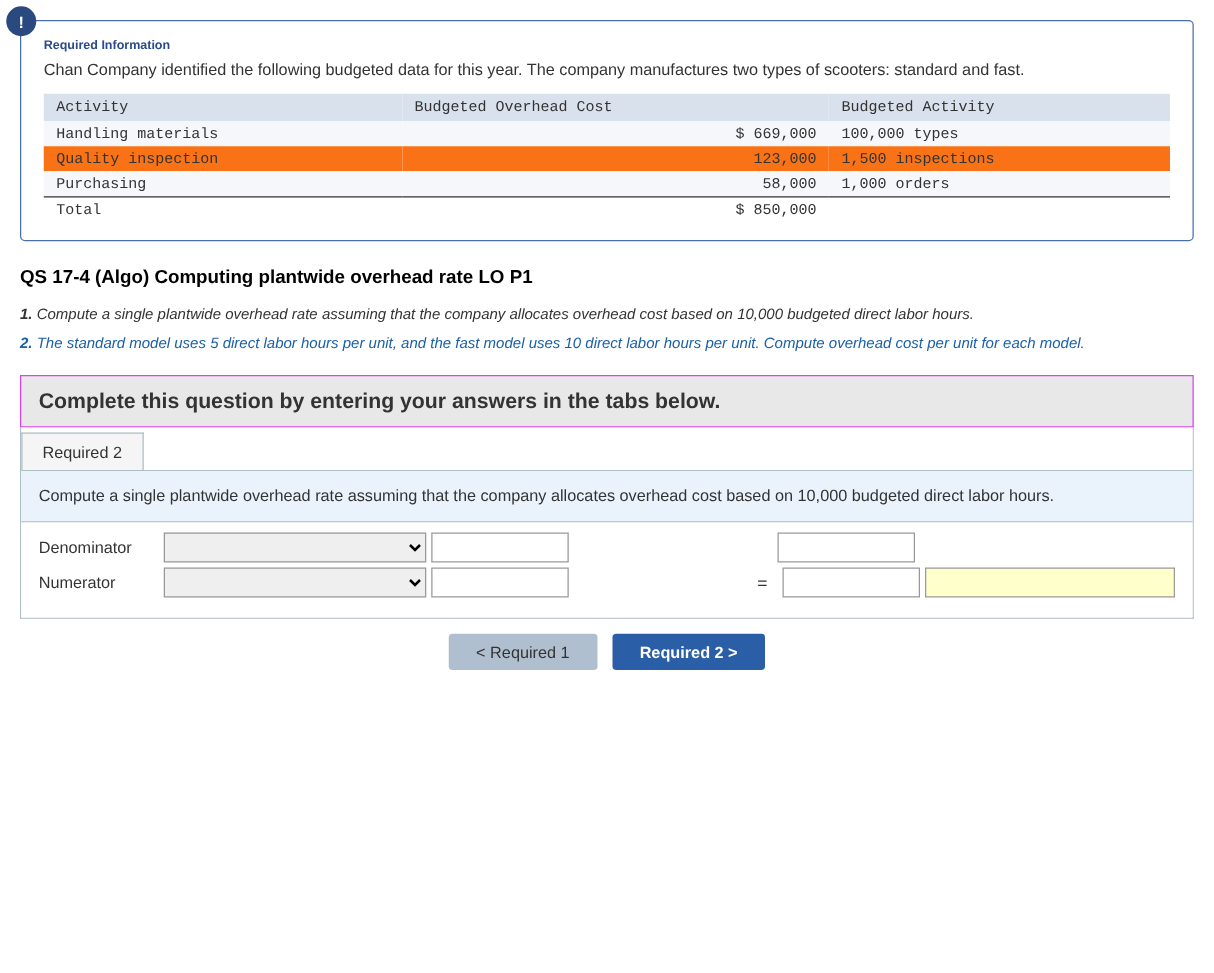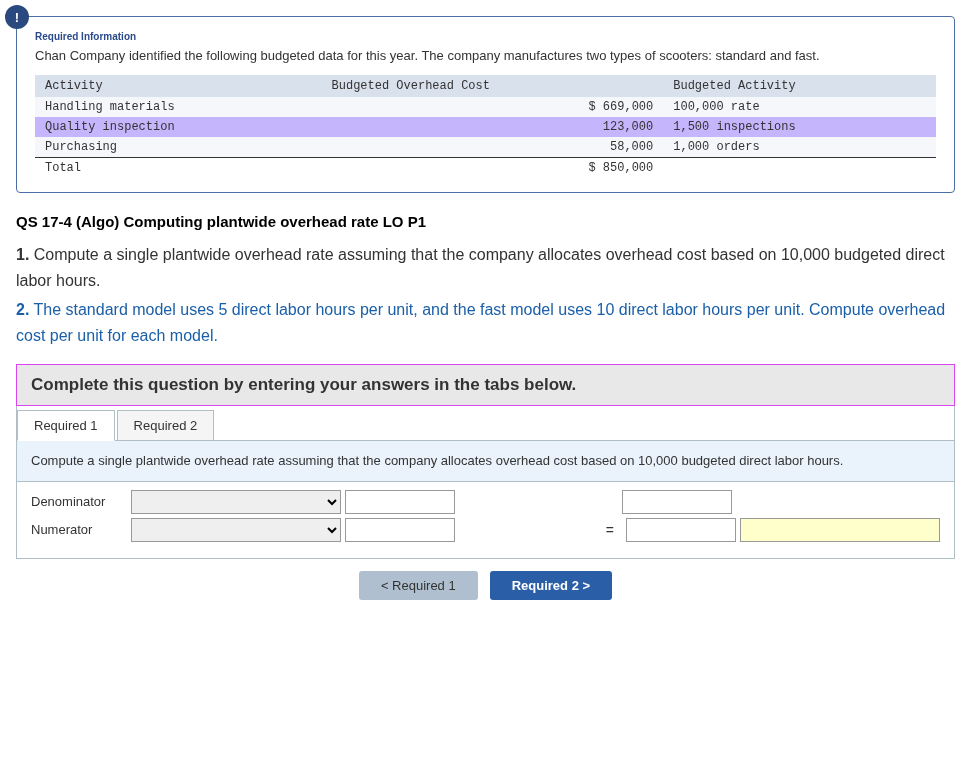--- a/index.html
+++ b/index.html
@@ -61,21 +61,21 @@
     .data-table thead tr {
       background: #d9e1ed;
     }
     .data-table thead th {
       padding: 4px 10px;
       text-align: left;
       font-weight: normal;
       color: #333;
     }
     .data-table tbody tr {
-      background: #c4b5fd;
+      background: #f97316;
     }
     .data-table tbody tr:nth-child(odd) {
       background: #f5f7fa;
     }
     .data-table tbody td {
       padding: 3px 10px;
     }
     .data-table tfoot tr td {
       padding: 3px 10px;
       border-top: 1px solid #333;
@@ -88,24 +88,25 @@
     
     .question-title {
       font-size: 15px;
       font-weight: bold;
       margin-bottom: 12px;
       color: #000;
     }
 
     
     .question-body {
-      font-size: 16px;
+      font-size: 12px;
       line-height: 1.6;
       margin-bottom: 16px;
       color: #333;
+      font-style: italic;
     }
     .question-body .q-num {
       font-weight: bold;
     }
     .question-body .q-blue {
       color: #1a5fa8;
     }
 
     
     .complete-box {
@@ -237,21 +238,21 @@
       <tr>
         <th>Activity</th>
         <th>Budgeted Overhead Cost</th>
         <th>Budgeted Activity</th>
       </tr>
     </thead>
     <tbody>
       <tr>
         <td>Handling materials</td>
         <td class="col-right">$ 669,000</td>
-        <td>100,000 rate</td>
+        <td>100,000 types</td>
       </tr>
       <tr>
         <td>Quality inspection</td>
         <td class="col-right">123,000</td>
         <td>1,500 inspections</td>
       </tr>
       <tr>
         <td>Purchasing</td>
         <td class="col-right">58,000</td>
         <td>1,000 orders</td>
@@ -279,23 +280,20 @@
     <span class="q-blue">The standard model uses 5 direct labor hours per unit, and the fast model uses 10 direct labor hours per unit. Compute overhead cost per unit for each model.</span>
   </div>
 </div>
 
 <div class="complete-box">
   <span>Complete this question by entering your answers in the tabs below.</span>
 </div>
 
 <div class="tabs-wrapper">
   <div class="tabs-header">
-    <div class="tab active">
-      <span>Required 1</span>
-    </div>
     <div class="tab">
       <span>Required 2</span>
     </div>
   </div>
 
   <div class="tab-content">
     <span>Compute a single plantwide overhead rate assuming that the company allocates overhead cost based on 10,000 budgeted direct labor hours.</span>
   </div>
 
   <div class="answer-form">

